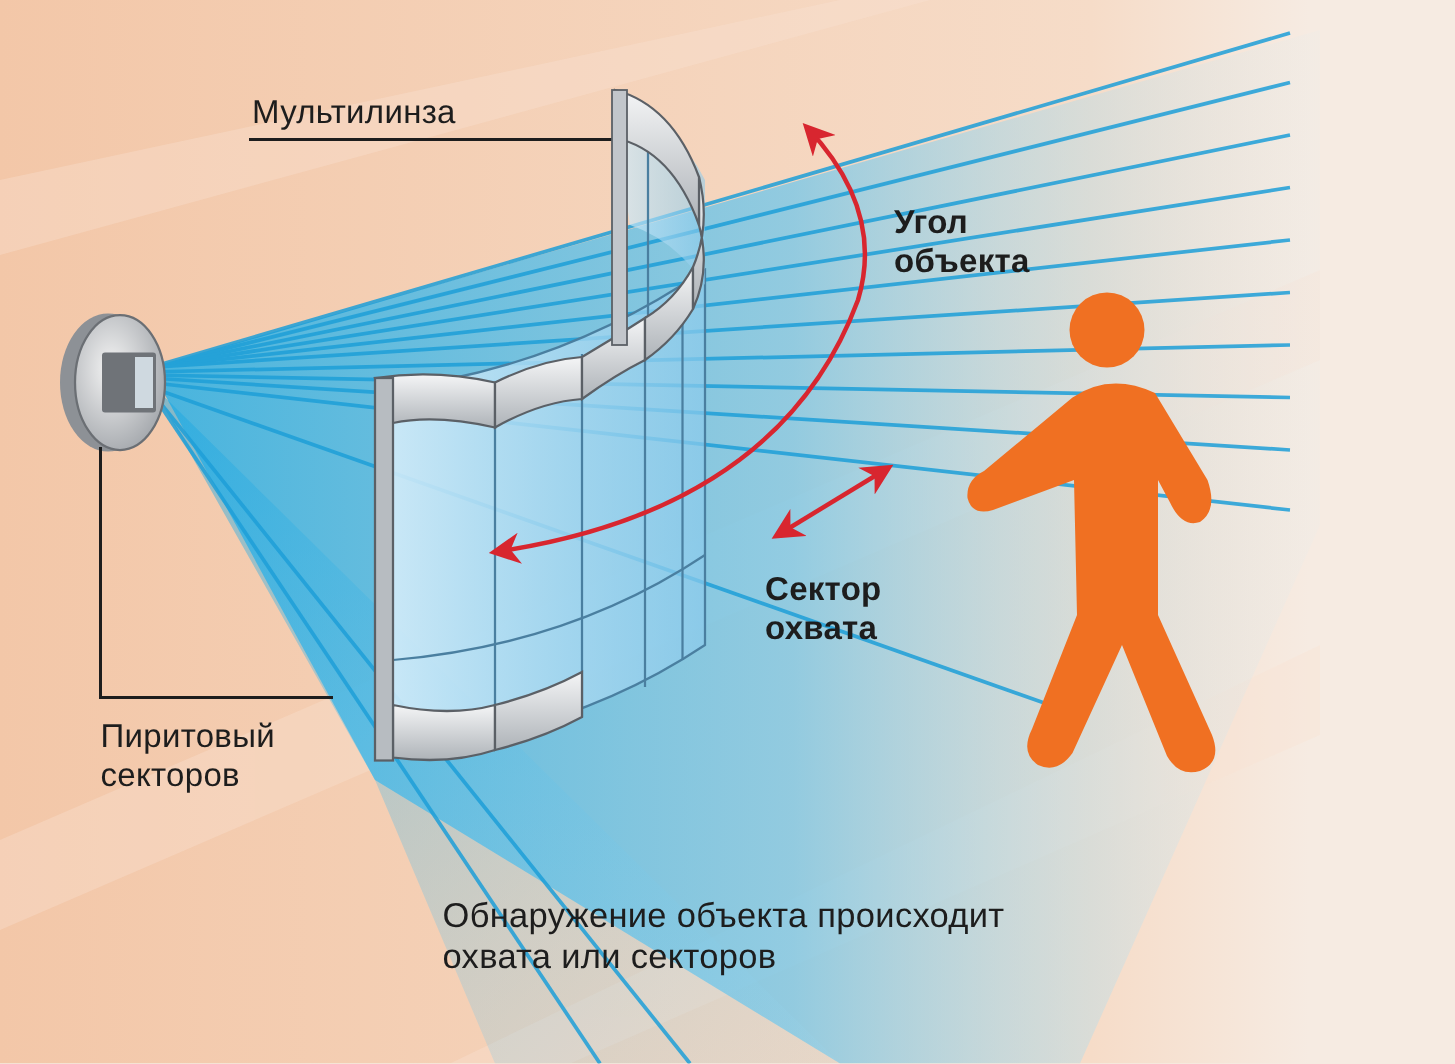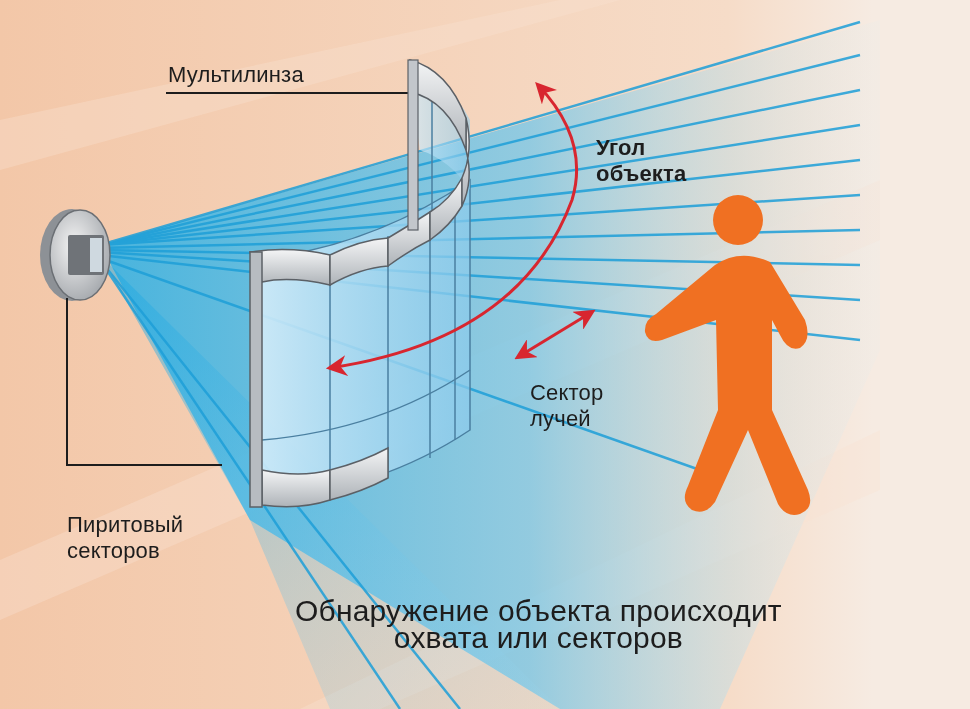--- a/index.html
+++ b/index.html
@@ -1,20 +1,20 @@
 <!DOCTYPE html>
 <html><head>
   <meta charset="utf-8">
   <style>
     html, body { margin: 0; padding: 0; }
     body { width: 970px; height: 709px; overflow: hidden; background: #f6ebe2; font-family: "Liberation Sans", sans-serif; }
     .stage { position: relative; width: 970px; height: 602px; }
     svg.art { position: absolute; left: 0; top: 0; }
     .label { position: absolute; color: #1d1d1d; font-size: 22px; line-height: 26px; letter-spacing: 0.2px; white-space: nowrap; }
-    .caption { font-size: 30px; line-height: 27px; text-align: center; }
+    .caption { font-size: 23px; line-height: 27px; }
     .caption div { white-space: nowrap; }
   </style>
 </head>
 <body>
 
 <div class="stage">
   <svg class="art" width="970" height="709" viewBox="0 0 970 709">
     <defs>
       <linearGradient id="bgGrad" x1="0" y1="0" x2="1" y2="0">
         <stop offset="0" stop-color="#f3c7a8"></stop>
@@ -125,26 +125,26 @@
     </g>
   </svg>
 
   <div class="label" style="left:168px; top:62px;">Мультилинза</div>
 
   <div class="label" style="left:596px; top:135px;font-weight:bold;">
     <div>Угол</div>
     <div>объекта</div>
   </div>
 
-  <div class="label" style="left:530px; top:380px;">
+  <div class="label" style="left:510px; top:380px;font-weight:bold;">
     <div>Сектор</div>
-    <div>лучей</div>
+    <div>охвата</div>
   </div>
 
-  <div class="label" style="left:67px; top:478px;margin-top:34px;">
+  <div class="label" style="left:67px; top:478px;">
     <div>Пиритовый</div>
     <div>секторов</div>
   </div>
 
   <div class="label caption" style="left:295px; top:597px;">
     <div>Обнаружение объекта происходит</div>
     <div>охвата или секторов</div>
   </div>
 </div>
 

